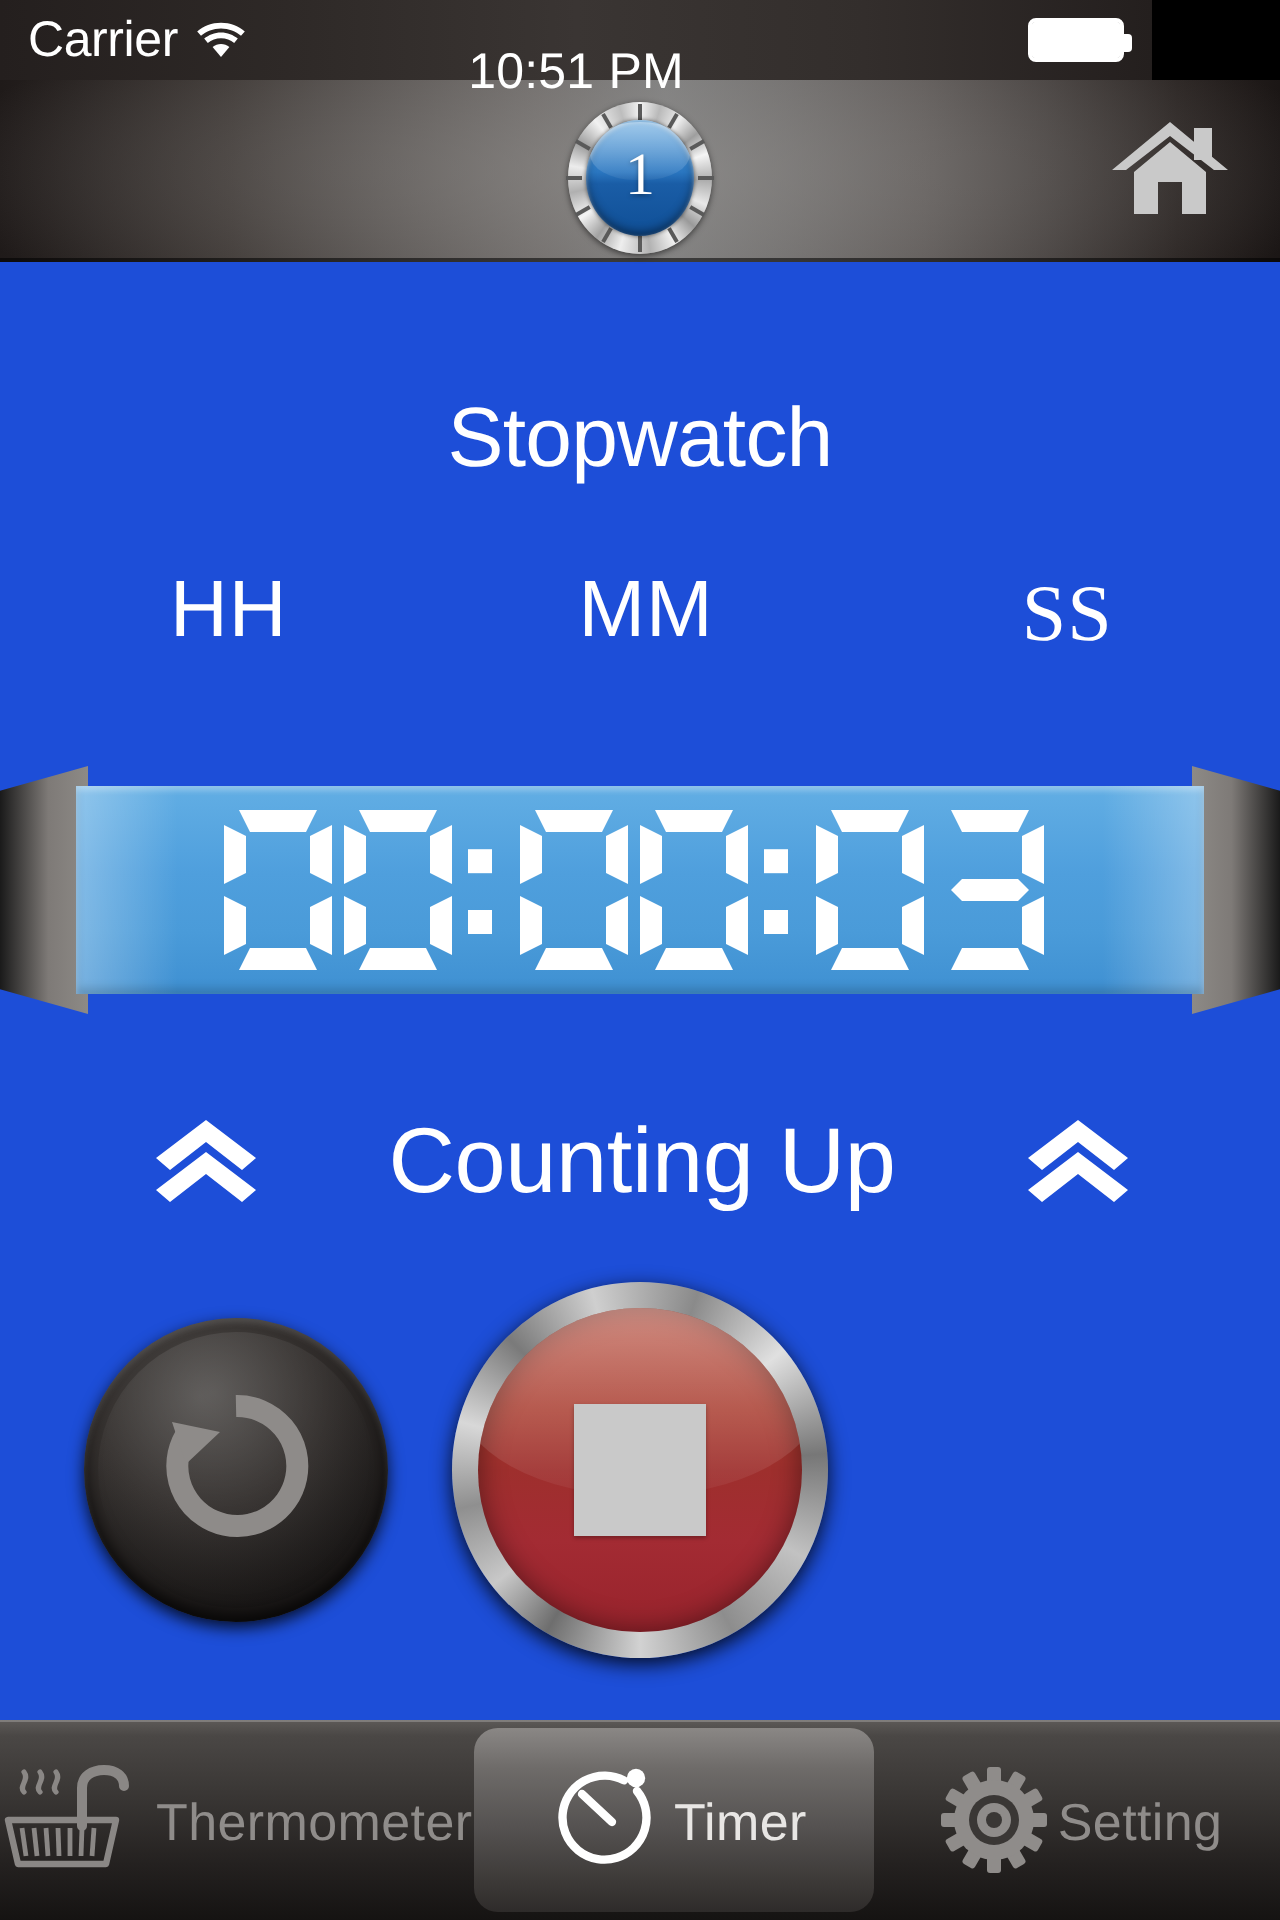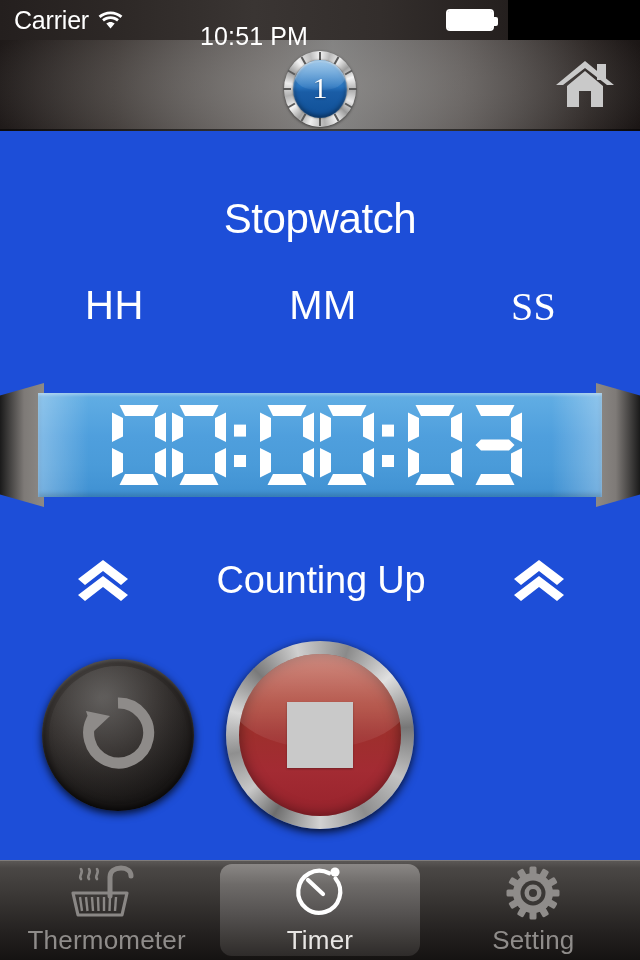--- a/index.html
+++ b/index.html
@@ -12,21 +12,21 @@
   #app {
     position:relative;
     width:640px; height:960px;
     background:#000;
     overflow:hidden;
   }
 
   
   .statusbar {
     position:absolute; top:0; left:0;
-    width:508px; height:40px;
+    width:576px; height:40px;
     background:linear-gradient(to right,#241f1e 0%,#2e2927 25%,#3a3533 50%,#332e2c 75%,#241f1e 100%);
     display:flex; align-items:center;
     padding:0 14px;
     z-index:20;
   }
   .sb-left { display:flex; align-items:center; gap:9px; }
   .sb-carrier {
     color:#fff; font-size:25px; letter-spacing:-0.2px;
   }
   .wifi-icon { width:25px; height:20px; position:relative; display:block; }
@@ -190,21 +190,21 @@
     position:absolute; top:414px; left:0; width:640px; height:70px;
     display:flex; align-items:center;
   }
   .chev {
     width:110px; display:flex; align-items:center; justify-content:center;
   }
   .chev.left { margin-left:48px; }
   .chev.right { margin-right:46px; margin-left:auto; }
   .count-label {
     flex:1; text-align:center;
-    color:#fff; font-size:38px; letter-spacing:-0.2px;
+    color:#fff; font-size:46px; letter-spacing:-0.2px;
   }
 
   
   .controls { position:absolute; top:510px; left:0; width:640px; height:190px; }
 
   .reset-btn {
     position:absolute; left:42px; top:18px;
     width:152px; height:152px; border-radius:50%;
     background:
       radial-gradient(circle at 38% 26%, #4a4745 0%, #332f2d 38%, #1d1a19 72%, #121010 100%);
@@ -262,21 +262,21 @@
     background:linear-gradient(to bottom,#5d5a58 0%,#4a4745 8%,#393634 38%,#242120 72%,#151312 100%);
     display:flex;
     z-index:15;
   }
   .tabbar::before {
     content:""; position:absolute; top:0; left:0; right:0; height:1px;
     background:rgba(255,255,255,0.22);
   }
   .tab {
     flex:1; position:relative;
-    display:flex; flex-direction:column;
+    display:flex; flex-direction:row;
     align-items:center; justify-content:center;
     gap:2px;
   }
   .tab-bg {
     position:absolute; left:50%; top:4px;
     transform:translateX(-50%);
     width:200px; height:92px;
     border-radius:12px;
     background:linear-gradient(to bottom,#8a8785 0%,#6e6b69 22%,#545150 55%,#3b3836 85%,#2e2b2a 100%);
     display:none;

